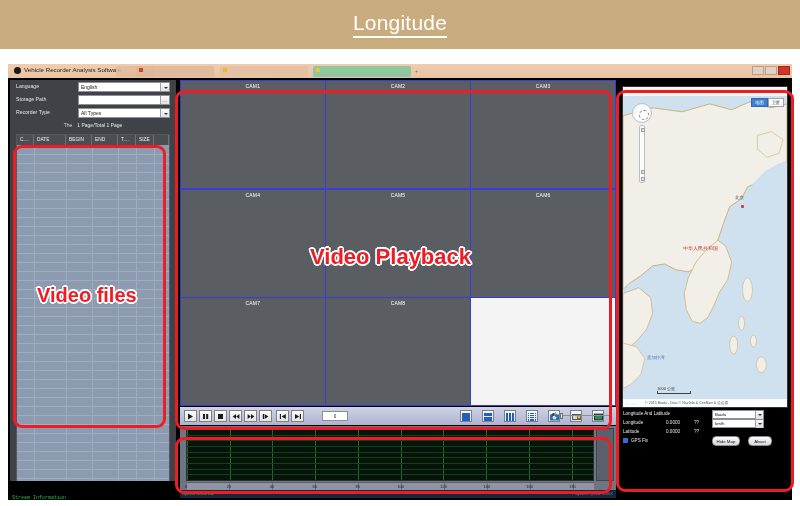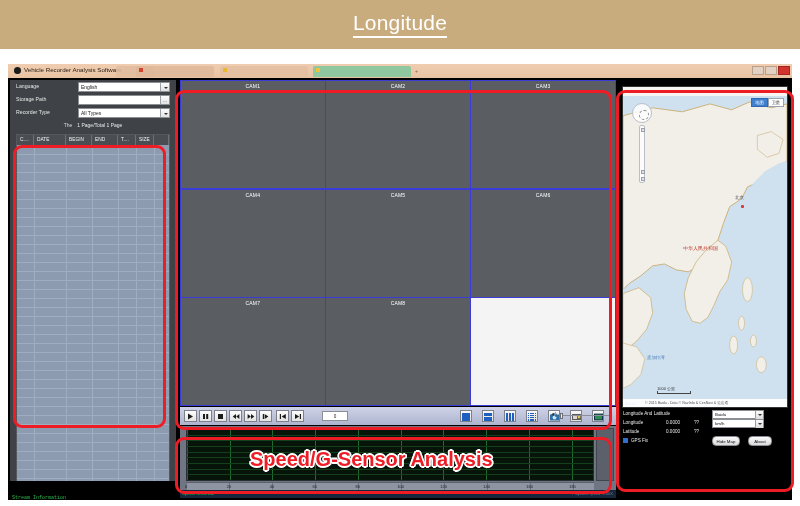--- a/index.html
+++ b/index.html
@@ -694,15 +694,16 @@
         </div>
       </div>
     </div>
   </div>
 
   <div class="anno-box" style="left:13px;  top:145px; width:153px; height:283px;"></div>
   <div class="anno-box" style="left:175px; top:90px;  width:437px; height:340px;"></div>
   <div class="anno-box" style="left:175px; top:437px; width:437px; height:57px;"></div>
   <div class="anno-box" style="left:616px; top:90px;  width:178px; height:402px;"></div>
 
-  <div class="anno-text" style="left:250px; top:448px; font-size:20px;">Speed/G-Sensor Analysis</div>
+  <div class="anno-text" style="left:37px;  top:284px; font-size:20px;">Video files</div>
+  <div class="anno-text" style="left:310px; top:244px; font-size:22px;">Video Playback</div>
 
 </div>
 
 </body></html>

